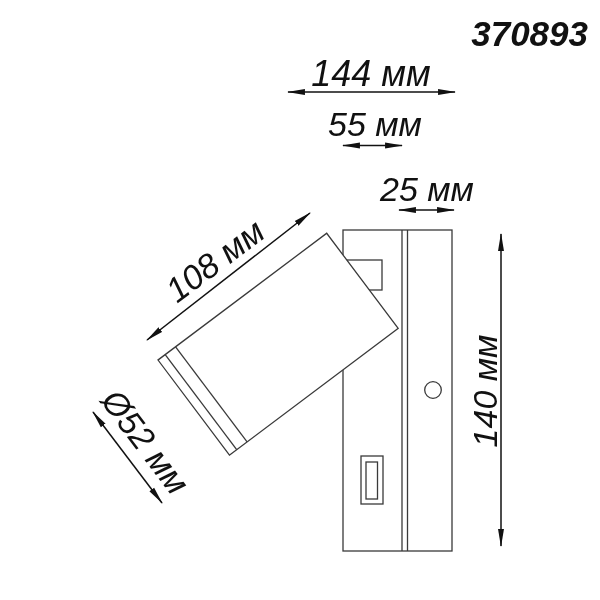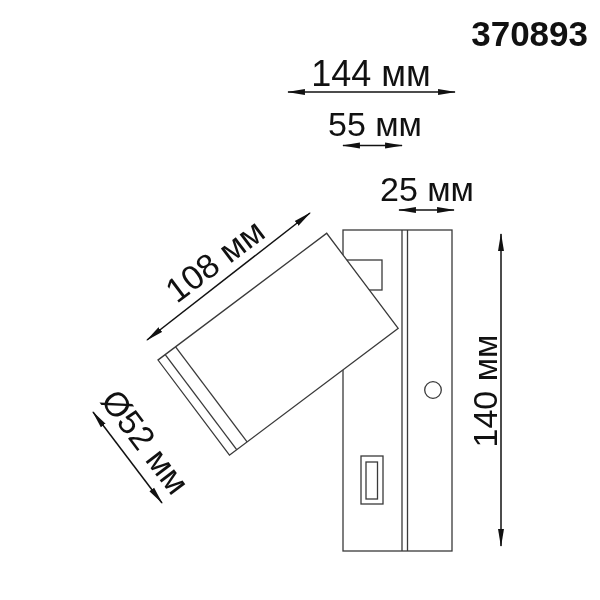--- a/index.html
+++ b/index.html
@@ -2,20 +2,21 @@
 <html><head>
 <meta charset="utf-8">
 <style>
   html, body { margin: 0; padding: 0; background: #ffffff; }
   .stage {
     position: relative;
     width: 600px;
     height: 600px;
     background: #ffffff;
     overflow: hidden;
+    font-style: italic;
   }
   svg { display: block; }
   .draw {
     fill: none;
     stroke: #3a3a3a;
     stroke-width: 1.3;
     stroke-linejoin: miter;
   }
   .filled { fill: #ffffff; }
   .dimline {

